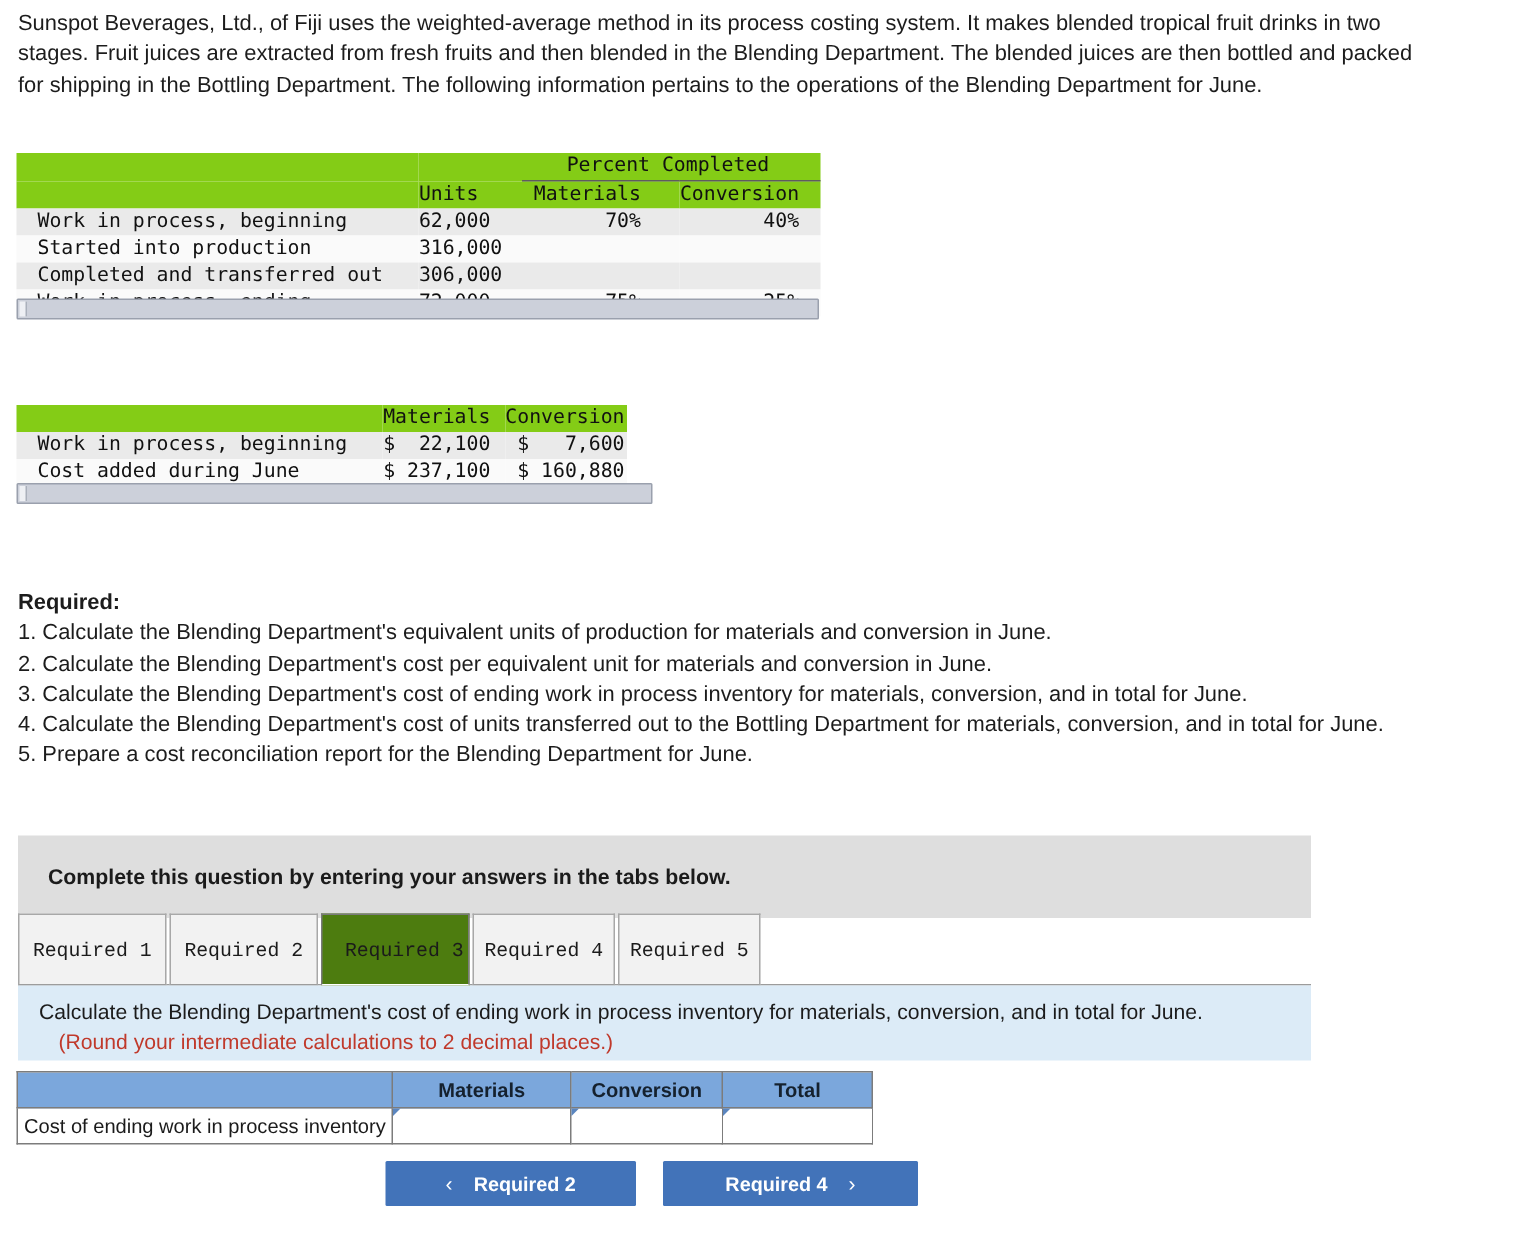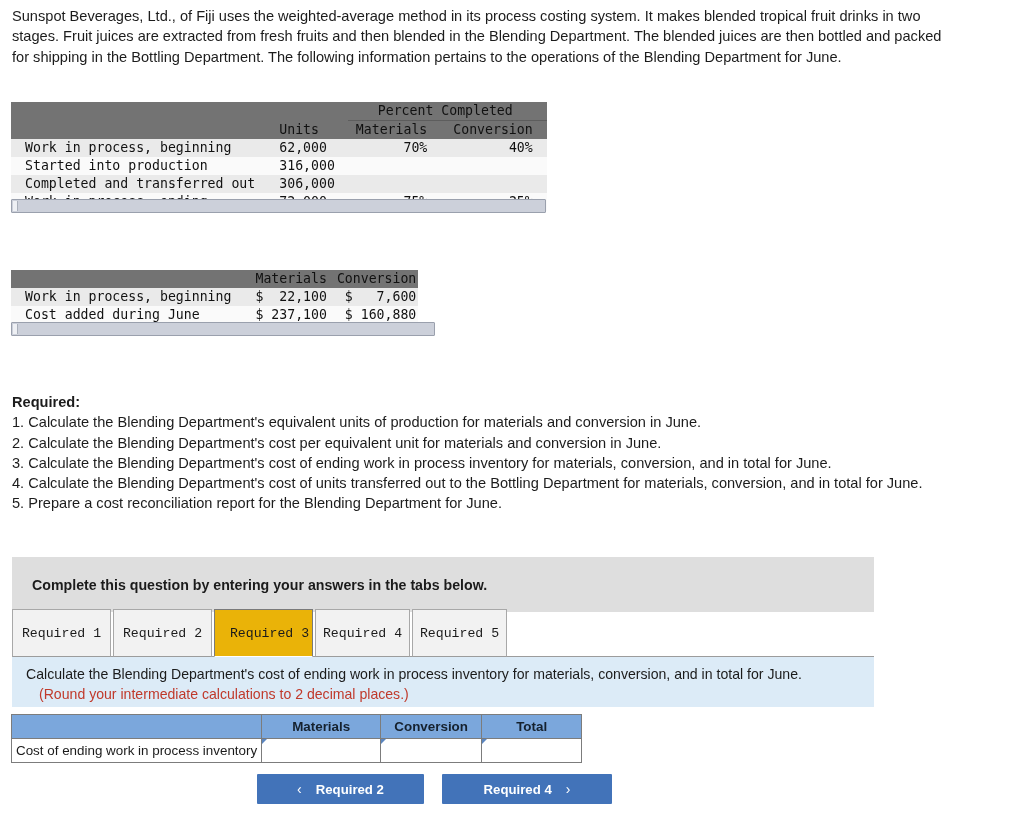--- a/index.html
+++ b/index.html
@@ -34,21 +34,21 @@
     font-family: "DejaVu Sans Mono", "Liberation Mono", monospace;
     font-size: 13.2px;
     line-height: 16px;
     color: #111;
     white-space: pre;
   }
   table.mono td, table.mono th {
     padding: 1px 0;
     font-weight: normal;
   }
-  table.mono .hdrrow td { background: #737373; }
+  table.mono .hdrrow td { background: #84cc16; }
   table.mono .r-odd  td { background: #eaeaea; }
   table.mono .r-even td { background: #fafafa; }
 
   .cell-label { padding-left: 14px !important; padding-right: 24px !important; text-align: left; margin-top: 14px; }
   .cell-num   { text-align: right; padding-right: 10px !important; }
   .cell-unit  { text-align: left; padding-right: 13px !important; }
   .cell-pct   { text-align: right; padding-right: 26px !important; }
   .cell-pct2  { text-align: right; padding-right: 14px !important; }
 
   .grouphdr { text-align: center; border-bottom: 1px solid #5d5d5d; }
@@ -119,21 +119,21 @@
     border: 1px solid #a8a8a8;
     border-bottom: 1px solid #9c9c9c;
     display: flex;
     align-items: center;
     justify-content: center;
     font-size: 13.2px;
     color: #1b1b1b;
     cursor: pointer;
   }
   .tab.active {
-    background: #eab308;
+    background: #4d7c0f;
     border: 1px solid #7a7a7a;
     border-bottom: 1px solid #ffffff;
     z-index: 4;
     font-weight: normal;
     padding-left: 12px;
   }
 
   
   .qpanel {
     position: absolute;

